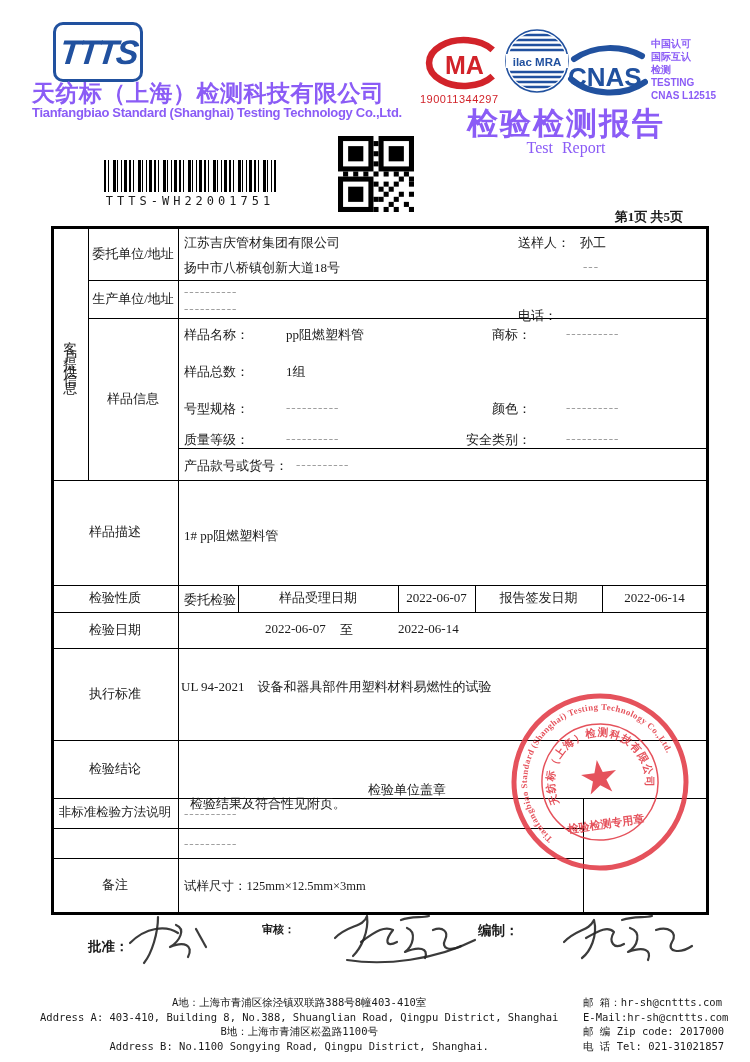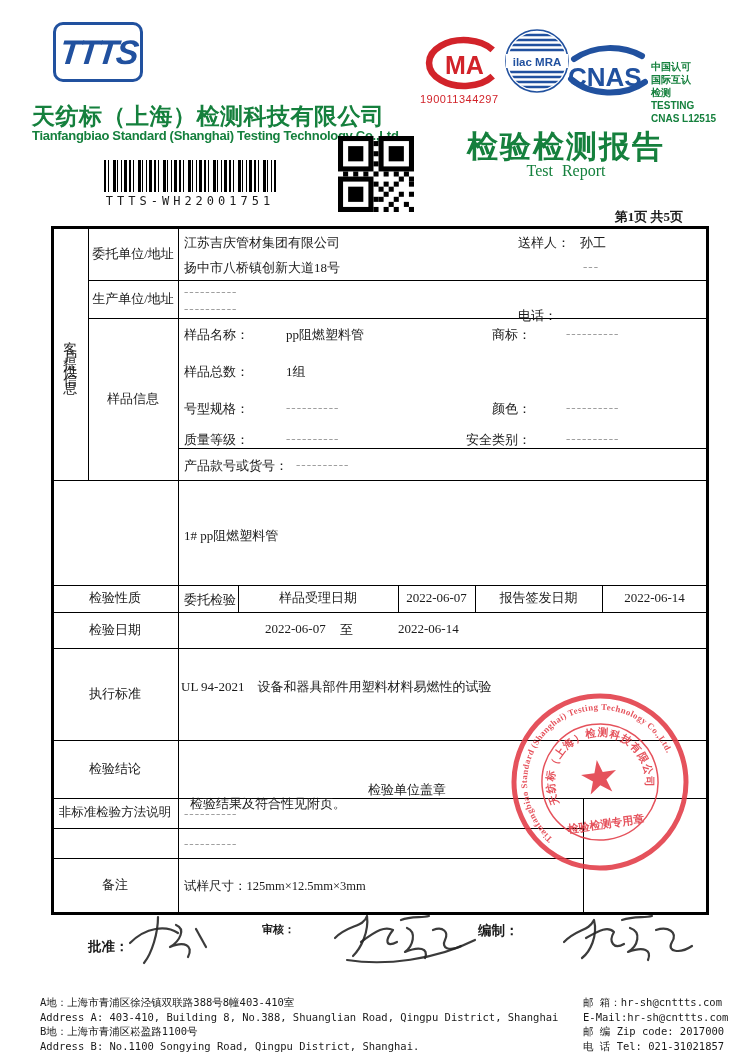--- a/index.html
+++ b/index.html
@@ -1,19 +1,19 @@
 <!DOCTYPE html>
 <html><head>
 <meta charset="utf-8">
 <style>
   html,body{margin:0;padding:0;background:#e8e8e8;}
   #page{position:relative;width:750px;height:1062px;background:#ffffff;overflow:hidden;
         font-family:"Liberation Serif","DejaVu Serif",serif;color:#1a1a1a;margin:0 auto;}
   .abs{position:absolute;}
-  .blue{color:#15803d;margin-top:23px;}
+  .blue{color:#8b5cf6;}
   .red{color:#d2232a;}
   .cell{position:absolute;display:flex;align-items:center;justify-content:center;text-align:center;line-height:1.25;}
   .tline{position:absolute;background:#000;}
   .t13{font-size:13px;}
   .t12{font-size:12.5px;}
   .dash{color:#9a9a9a;letter-spacing:1px;}
   .sig path{fill:none;stroke:#262626;stroke-width:2.2;stroke-linecap:round;stroke-linejoin:round;opacity:.9;}
   .mono{font-family:"DejaVu Sans Mono","Liberation Mono",monospace;}
   #logoBox{left:53px;top:22px;width:84px;height:54px;border:3px solid #21519f;border-radius:10px;
            display:flex;align-items:center;justify-content:center;}
@@ -181,20 +181,21 @@
   <div class="abs t13 dash" style="left:286px;top:400px;">----------</div>
   <div class="abs t13" style="left:492px;top:400px;">颜色：</div>
   <div class="abs t13 dash" style="left:566px;top:400px;">----------</div>
   <div class="abs t13" style="left:184px;top:431px;">质量等级：</div>
   <div class="abs t13 dash" style="left:286px;top:431px;">----------</div>
   <div class="abs t13" style="left:466px;top:431px;">安全类别：</div>
   <div class="abs t13 dash" style="left:566px;top:431px;">----------</div>
   <div class="abs t13" style="left:184px;top:457px;">产品款号或货号：</div>
   <div class="abs t13 dash" style="left:296px;top:457px;">----------</div>
 
+  <div class="cell t13" style="left:52px;top:480px;width:126px;height:105px;">样品描述</div>
   <div class="abs t13" style="left:184px;top:527px;">1# pp阻燃塑料管</div>
 
   <div class="cell t13" style="left:52px;top:585px;width:126px;height:27px;">检验性质</div>
   <div class="abs t13" style="left:184px;top:591px;">委托检验</div>
   <div class="cell t13" style="left:238px;top:585px;width:160px;height:27px;">样品受理日期</div>
   <div class="cell t13" style="left:398px;top:585px;width:77px;height:27px;">2022-06-07</div>
   <div class="cell t13" style="left:475px;top:585px;width:127px;height:27px;">报告签发日期</div>
   <div class="cell t13" style="left:602px;top:585px;width:105px;height:27px;">2022-06-14</div>
 
   <div class="cell t13" style="left:52px;top:612px;width:126px;height:36px;">检验日期</div>
@@ -254,21 +255,21 @@
 
   <div class="abs" style="left:478px;top:922px;font-size:13.5px;font-weight:bold;">编制：</div>
   <svg class="abs sig" style="left:552px;top:904px;" width="150" height="66" viewBox="0 0 150 66">
     <path d="M12 38 C 26 24, 36 28, 42 16 C 46 32, 38 48, 30 54"></path>
     <path d="M34 34 C 48 26, 56 22, 62 28 C 56 38, 62 46, 72 40"></path>
     <path d="M70 16 C 82 12, 92 14, 100 12"></path>
     <path d="M78 24 C 90 28, 86 42, 76 48 C 92 42, 100 46, 96 56"></path>
     <path d="M104 26 C 116 22, 126 28, 120 38 C 114 48, 128 50, 140 42"></path>
   </svg>
 
-  <div class="abs mono" style="left:40px;top:995px;">
+  <div class="abs mono" style="left:40px;top:995px;text-align:center;">
     <div class="footLine">A地：上海市青浦区徐泾镇双联路388号8幢403-410室</div>
     <div class="footLine">Address A: 403-410, Building 8, No.388, Shuanglian Road, Qingpu District, Shanghai</div>
     <div class="footLine">B地：上海市青浦区崧盈路1100号</div>
     <div class="footLine">Address B: No.1100 Songying Road, Qingpu District, Shanghai.</div>
   </div>
   <div class="abs mono" style="left:583px;top:995px;">
     <div class="footLine">邮 箱：hr-sh@cnttts.com</div>
     <div class="footLine">E-Mail:hr-sh@cnttts.com</div>
     <div class="footLine">邮 编 Zip code: 2017000</div>
     <div class="footLine">电 话 Tel: 021-31021857</div>

